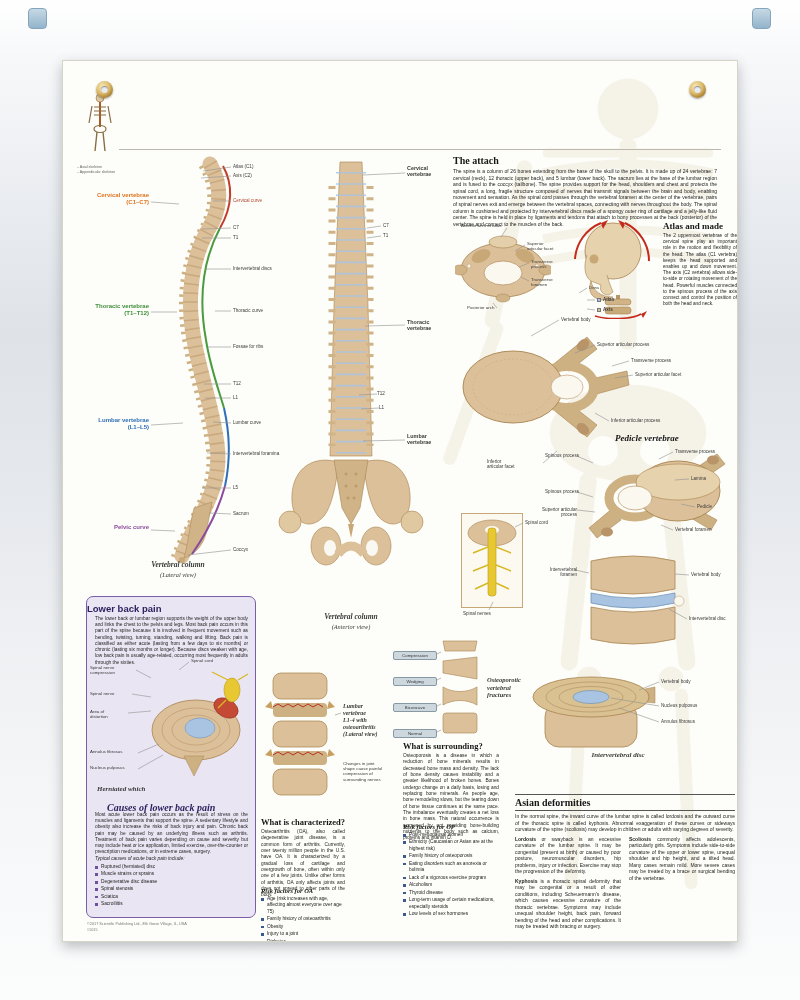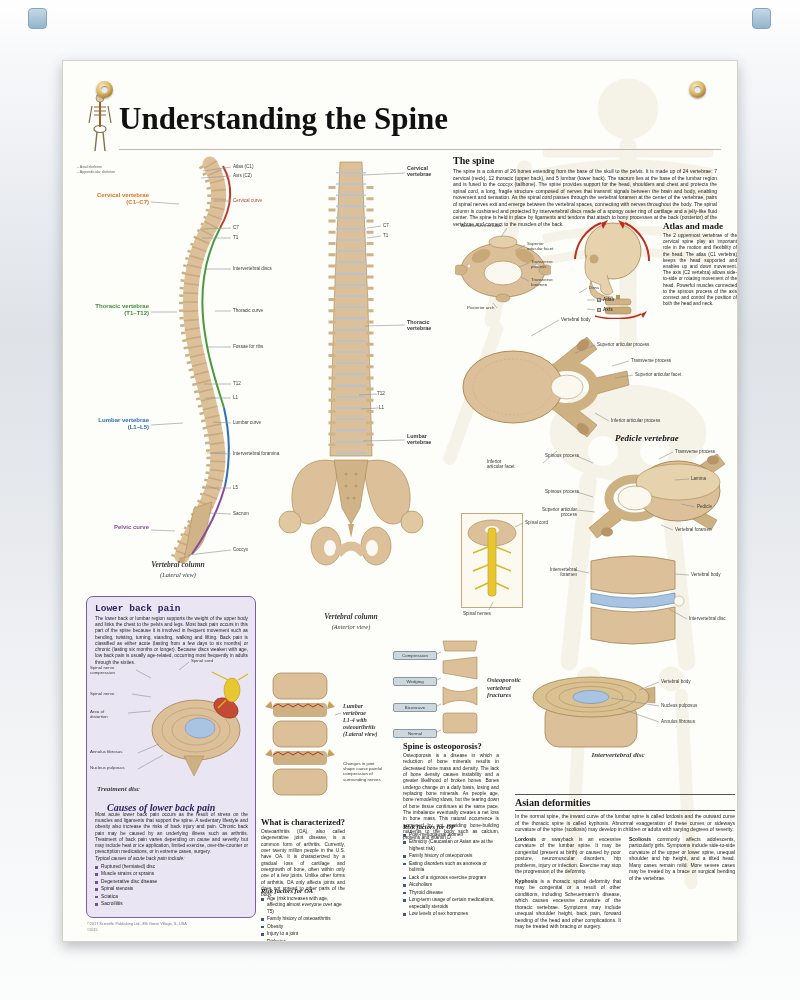--- a/index.html
+++ b/index.html
@@ -24,21 +24,21 @@
 .callout{position:absolute;line-height:1.18;color:#3a3a3a;white-space:pre-line;z-index:7;}
 .chip{display:inline-block;width:4px;height:4px;margin-right:2px;border:0.5px solid #777;vertical-align:middle;}
 #leader-lines{position:absolute;left:0;top:0;z-index:6;pointer-events:none;}
 #leader-lines line{stroke:#909090;stroke-width:0.6;}
 .blist{position:absolute;list-style:none;font-size:4.8px;line-height:1.35;color:#222;z-index:7;}
 .blist li{padding-left:6px;position:relative;margin-bottom:1px;}
 .blist li::before{content:"";position:absolute;left:0;top:2px;width:2.6px;height:2.6px;background:#3a5a8c;}
 .blist.purple li::before{background:#6f4fa0;}
 .panel{position:absolute;left:23px;top:535px;width:170px;height:322px;background:#eae5f2;
   border:1.6px solid #7a5fa8;border-radius:7px;z-index:4;}
-.panel .ph{position:absolute;left:8px;top:6px;font-family:Liberation Mono, monospace;font-weight:bold;font-size:9.5px;color:#2d2260;}
+.panel .ph{position:absolute;left:0;top:6px;font-family:Liberation Sans, sans-serif;font-weight:bold;font-size:9.5px;color:#2d2260;}
 .panel .pp{position:absolute;font-size:4.8px;line-height:1.3;color:#1f1f1f;text-align:justify;}
 .panel .psub{position:absolute;font-family:"Liberation Serif",serif;font-weight:bold;font-style:italic;font-size:10px;color:#2d2260;margin-left:12px;}
 .deform{position:absolute;left:452px;top:732px;width:220px;z-index:7;}
 .deform .rule{height:1px;background:#555;margin:1px 0;}
 .deform h3{font-family:"Liberation Serif",serif;font-size:10px;color:#161616;padding:1px 0;}
 .deform p{font-size:5px;line-height:1.3;text-align:justify;color:#222;margin-bottom:3px;}
 .deform .cols{display:flex;gap:8px;margin-top:2px;}
 .deform .col{width:106px;}
 .copy{position:absolute;left:24px;top:861px;font-size:3.8px;color:#777;line-height:1.45;z-index:7;}
 .illus{position:absolute;z-index:3;}
@@ -82,21 +82,20 @@
     </svg>
 
     <svg class="illus" style="left:24px;top:32px" width="26" height="64" viewBox="0 0 26 64">
       <circle cx="13" cy="5" r="4" fill="#e0c9a0" stroke="#8a6d45" stroke-width="0.6"></circle>
       <line x1="13" y1="9" x2="13" y2="34" stroke="#a85a20" stroke-width="2"></line>
       <path d="M7,14 h12 M7,18 h12 M7,22 h12" stroke="#8a6d45" stroke-width="1"></path>
       <path d="M5,13 L2,30 M21,13 L24,30" stroke="#8a6d45" stroke-width="1.2"></path>
       <ellipse cx="13" cy="36" rx="6" ry="3.5" fill="none" stroke="#8a6d45" stroke-width="1.2"></ellipse>
       <path d="M10,39 L8,58 M16,39 L18,58" stroke="#8a6d45" stroke-width="1.4"></path>
     </svg>
-    <h1 class="title">Understanding the Spine</h1>
     <div class="title-rule"></div>
 
     <svg class="illus" style="left:85px;top:95px" width="110" height="420" viewBox="0 0 110 420">
       <path d="M62,8 C74,28 74,52 60,74 C44,102 38,140 46,184 C52,218 64,250 69,288 C73,318 64,338 52,362 C44,377 38,388 34,400" fill="none" stroke="#cdb183" stroke-width="5" stroke-dasharray="2.5,5" transform="translate(-9,2)"></path>
       <path d="M62,8 C74,28 74,52 60,74 C44,102 38,140 46,184 C52,218 64,250 69,288 C73,318 64,338 52,362 C44,377 38,388 34,400" fill="none" stroke="#dcc09a" stroke-width="15" stroke-linecap="round"></path>
       <path d="M62,8 C74,28 74,52 60,74 C44,102 38,140 46,184 C52,218 64,250 69,288 C73,318 64,338 52,362 C44,377 38,388 34,400" fill="none" stroke="#b5915f" stroke-width="15" stroke-dasharray="1.5,7.5" opacity="0.5"></path>
       <path d="M46,352 L64,346 L58,378 C54,392 44,400 36,402 C40,388 42,368 46,352 Z" fill="#d0b488" stroke="#a8834f" stroke-width="0.5"></path>
       <circle cx="34" cy="404" r="3" fill="#c9a878"></circle>
       <path d="M75,10 C85,28 85,50 72,72" fill="none" stroke="#c23b2a" stroke-width="2"></path>
       <path d="M72,72 C56,102 50,140 58,184 C62,210 70,232 76,252" fill="none" stroke="#4a9a3f" stroke-width="2"></path>
@@ -221,41 +220,41 @@
       <polygon points="10,34 4,40 12,42" fill="#c9a060"></polygon>
         <polygon points="68,34 74,40 66,42" fill="#c9a060"></polygon>
       <rect x="12" y="54" width="54" height="26" rx="8" fill="#dcc09a" stroke="#a8834f" stroke-width="0.7"></rect>
       <rect x="12" y="84" width="54" height="14" rx="4" fill="#cdb183"></rect>
       <path d="M12,88 l5,-3 5,3 5,-3 5,3 5,-3 5,3 5,-3 5,3 5,-3 5,3" stroke="#bb3322" stroke-width="1" fill="none"></path>
       <polygon points="10,82 4,88 12,90" fill="#c9a060"></polygon>
         <polygon points="68,82 74,88 66,90" fill="#c9a060"></polygon>
       <rect x="12" y="102" width="54" height="26" rx="8" fill="#dcc09a" stroke="#a8834f" stroke-width="0.7"></rect>
     </svg>
 
-    <h2 class="hserif" style="left:390px;top:94px;font-size:10px">The spine</h2>
+    <h2 class="hserif" style="left:390px;top:94px;font-size:10px">The attach</h2>
     <p class="para" style="left:390px;top:107px;width:264px">The spine is a column of 26 bones extending from the base of the skull to the pelvis. It is made up of 24 vertebrae: 7 cervical (neck), 12 thoracic (upper back), and 5 lumbar (lower back). The sacrum lies at the base of the lumbar region and is fused to the coccyx (tailbone). The spine provides support for the head, shoulders and chest and protects the spinal cord, a long, fragile structure composed of nerves that transmit signals between the brain and body, enabling movement and sensation. As the spinal cord passes through the vertebral foramen at the center of the vertebrae, pairs of spinal nerves exit and emerge between the vertebral spaces, connecting with nerves throughout the body. The spinal column is cushioned and protected by intervertebral discs made of a spongy outer ring of cartilage and a jelly-like fluid center. The spine is held in place by ligaments and tendons that attach to bony processes at the back (posterior) of the vertebrae and connect to the muscles of the back.</p>
 
     <h2 class="hserif" style="left:600px;top:160px;font-size:9px">Atlas and made</h2>
     <p class="para" style="left:600px;top:172px;width:74px;font-size:4.7px">The 2 uppermost vertebrae of the cervical spine play an important role in the motion and flexibility of the head. The atlas (C1 vertebra) keeps the head supported and enables up and down movement. The axis (C2 vertebra) allows side-to-side or rotating movement of the head. Powerful muscles connected to the spinous process of the axis connect and control the position of both the head and neck.</p>
 
     <h2 class="hserif" style="left:552px;top:372px;font-size:9px;font-style:italic">Pedicle vertebrae</h2>
 
     <h2 class="hserif" style="left:198px;top:756px;font-size:8.5px">What is characterized?</h2>
     <p class="para" style="left:198px;top:768px;width:84px;font-size:4.8px">Osteoarthritis (OA), also called degenerative joint disease, is a common form of arthritis. Currently, over twenty million people in the U.S. have OA. It is characterized by a gradual loss of cartilage and overgrowth of bone, often within only one of a few joints. Unlike other forms of arthritis, OA only affects joints and does not spread to other parts of the body.</p>
     <h3 class="riskh" style="left:198px;top:826px">Risk factors for OA</h3>
     <ul class="blist" style="left:198px;top:835px;width:86px">
 
     <li>Age (risk increases with age, affecting almost everyone over age 75)</li>
         <li>Family history of osteoarthritis</li>
         <li>Obesity</li>
         <li>Injury to a joint</li>
         <li>Diabetes</li>
       </ul>
 
-    <h2 class="hserif" style="left:340px;top:680px;font-size:8.5px">Spine is osteoporosis?</h2>
+    <h2 class="hserif" style="left:340px;top:680px;font-size:8.5px">What is surrounding?</h2>
     <p class="para" style="left:340px;top:692px;width:96px;font-size:4.8px">Osteoporosis is a disease in which a reduction of bone minerals results in decreased bone mass and density. The lack of bone density causes instability and a greater likelihood of broken bones. Bones undergo change on a daily basis, losing and replacing bone minerals. As people age, bone remodeling slows, but the tearing down of bone tissue continues at the same pace. The imbalance eventually creates a net loss in bone mass. This natural occurrence is worsened by not providing bone-building nutrients to the body such as calcium, proteins and vitamin D.</p>
     <h3 class="riskh" style="left:340px;top:762px">Risk factors for OP</h3>
     <ul class="blist" style="left:340px;top:771px;width:98px">
 
     <li>Post-menopausal women</li>
         <li>Ethnicity (Caucasian or Asian are at the highest risk)</li>
         <li>Family history of osteoporosis</li>
         <li>Eating disorders such as anorexia or bulimia</li>
         <li>Lack of a vigorous exercise program</li>
         <li>Alcoholism</li>
@@ -470,18 +469,18 @@
 compression of
 surrounding nerves</div>
         <div class="callout" style="left: 128px; top: 597px; width: 44px; font-size: 4.4px;">Spinal cord</div>
         <div class="callout" style="left: 27px; top: 604px; width: 46px; font-size: 4.4px;">Spinal nerve
 compression</div>
         <div class="callout" style="left: 27px; top: 630px; width: 42px; font-size: 4.4px;">Spinal nerve</div>
         <div class="callout" style="left: 27px; top: 648px; width: 40px; font-size: 4.4px;">Area of
 distortion</div>
         <div class="callout" style="left: 27px; top: 688px; width: 48px; font-size: 4.4px;">Annulus fibrosus</div>
         <div class="callout" style="left: 27px; top: 704px; width: 48px; font-size: 4.4px;">Nucleus pulposus</div>
-        <div class="callout" style="left: 34px; top: 724px; width: 80px; font-size: 7px; font-weight: bold; font-style: italic; font-family: &quot;Liberation Serif&quot;, serif;">Treatment disc</div>
+        <div class="callout" style="left: 34px; top: 724px; width: 80px; font-size: 7px; font-weight: bold; font-style: italic; font-family: &quot;Liberation Serif&quot;, serif;">Herniated which</div>
         <div class="callout" style="left: 14px; top: 104px; width: 70px; font-size: 3.6px; color: rgb(102, 102, 102);">– Axial skeleton</div>
         <div class="callout" style="left: 14px; top: 109px; width: 70px; font-size: 3.6px; color: rgb(102, 102, 102);">– Appendicular skeleton</div>
       </div>
   </div>
 </div>
 
 </body></html>

